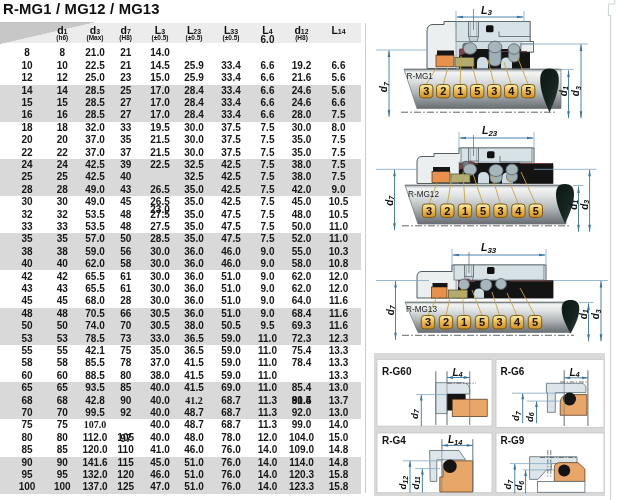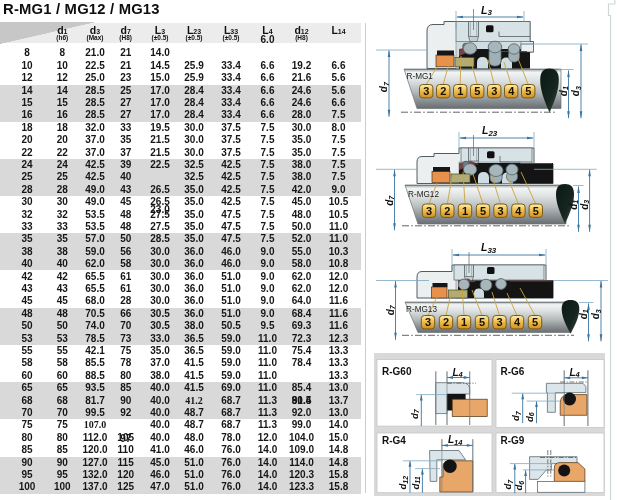--- a/index.html
+++ b/index.html
@@ -394,21 +394,21 @@
     <span class="cell" style="left:172.0px;top:382.1px;">41.5</span>
     <span class="cell" style="left:209.0px;top:382.1px;">69.0</span>
     <span class="cell" style="left:245.5px;top:382.1px;">11.0</span>
     <span class="cell" style="left:279.5px;top:382.1px;">85.4</span>
     <span class="cell" style="left:316.5px;top:382.1px;">13.0</span>
   </div>
 
 <div>
     <span class="cell" style="left:5.0px;top:394.5px;">68</span>
     <span class="cell" style="left:40.3px;top:394.5px;">68</span>
-    <span class="cell" style="left:73.0px;top:394.5px;">81.7</span>
+    <span class="cell" style="left:73.0px;top:394.5px;">42.8</span>
     <span class="cell" style="left:103.7px;top:394.5px;">90</span>
     <span class="cell" style="left:138.0px;top:394.5px;">40.0</span>
     <span class="cell" style="left:172.0px;top:394.5px;font-family:Liberation Serif, serif;">41.2</span>
     <span class="cell" style="left:209.0px;top:394.5px;">68.7</span>
     <span class="cell" style="left:245.5px;top:394.5px;">11.3</span>
     <span class="cell" style="left:279.5px;top:394.5px;">91.5</span>
     <span class="cell" style="left:316.5px;top:394.5px;">13.7</span>
   </div>
 
 <div>
@@ -459,21 +459,21 @@
     <span class="cell" style="left:172.0px;top:444.1px;">46.0</span>
     <span class="cell" style="left:209.0px;top:444.1px;">76.0</span>
     <span class="cell" style="left:245.5px;top:444.1px;">14.0</span>
     <span class="cell" style="left:279.5px;top:444.1px;">109.0</span>
     <span class="cell" style="left:316.5px;top:444.1px;">14.8</span>
   </div>
 
 <div>
     <span class="cell" style="left:5.0px;top:456.5px;">90</span>
     <span class="cell" style="left:40.3px;top:456.5px;">90</span>
-    <span class="cell" style="left:73.0px;top:456.5px;">127.0</span>
+    <span class="cell" style="left:73.0px;top:456.5px;">141.6</span>
     <span class="cell" style="left:103.7px;top:456.5px;">115</span>
     <span class="cell" style="left:138.0px;top:456.5px;">45.0</span>
     <span class="cell" style="left:172.0px;top:456.5px;">51.0</span>
     <span class="cell" style="left:209.0px;top:456.5px;">76.0</span>
     <span class="cell" style="left:245.5px;top:456.5px;">14.0</span>
     <span class="cell" style="left:279.5px;top:456.5px;">114.0</span>
     <span class="cell" style="left:316.5px;top:456.5px;">14.8</span>
   </div>
 
 <div>

